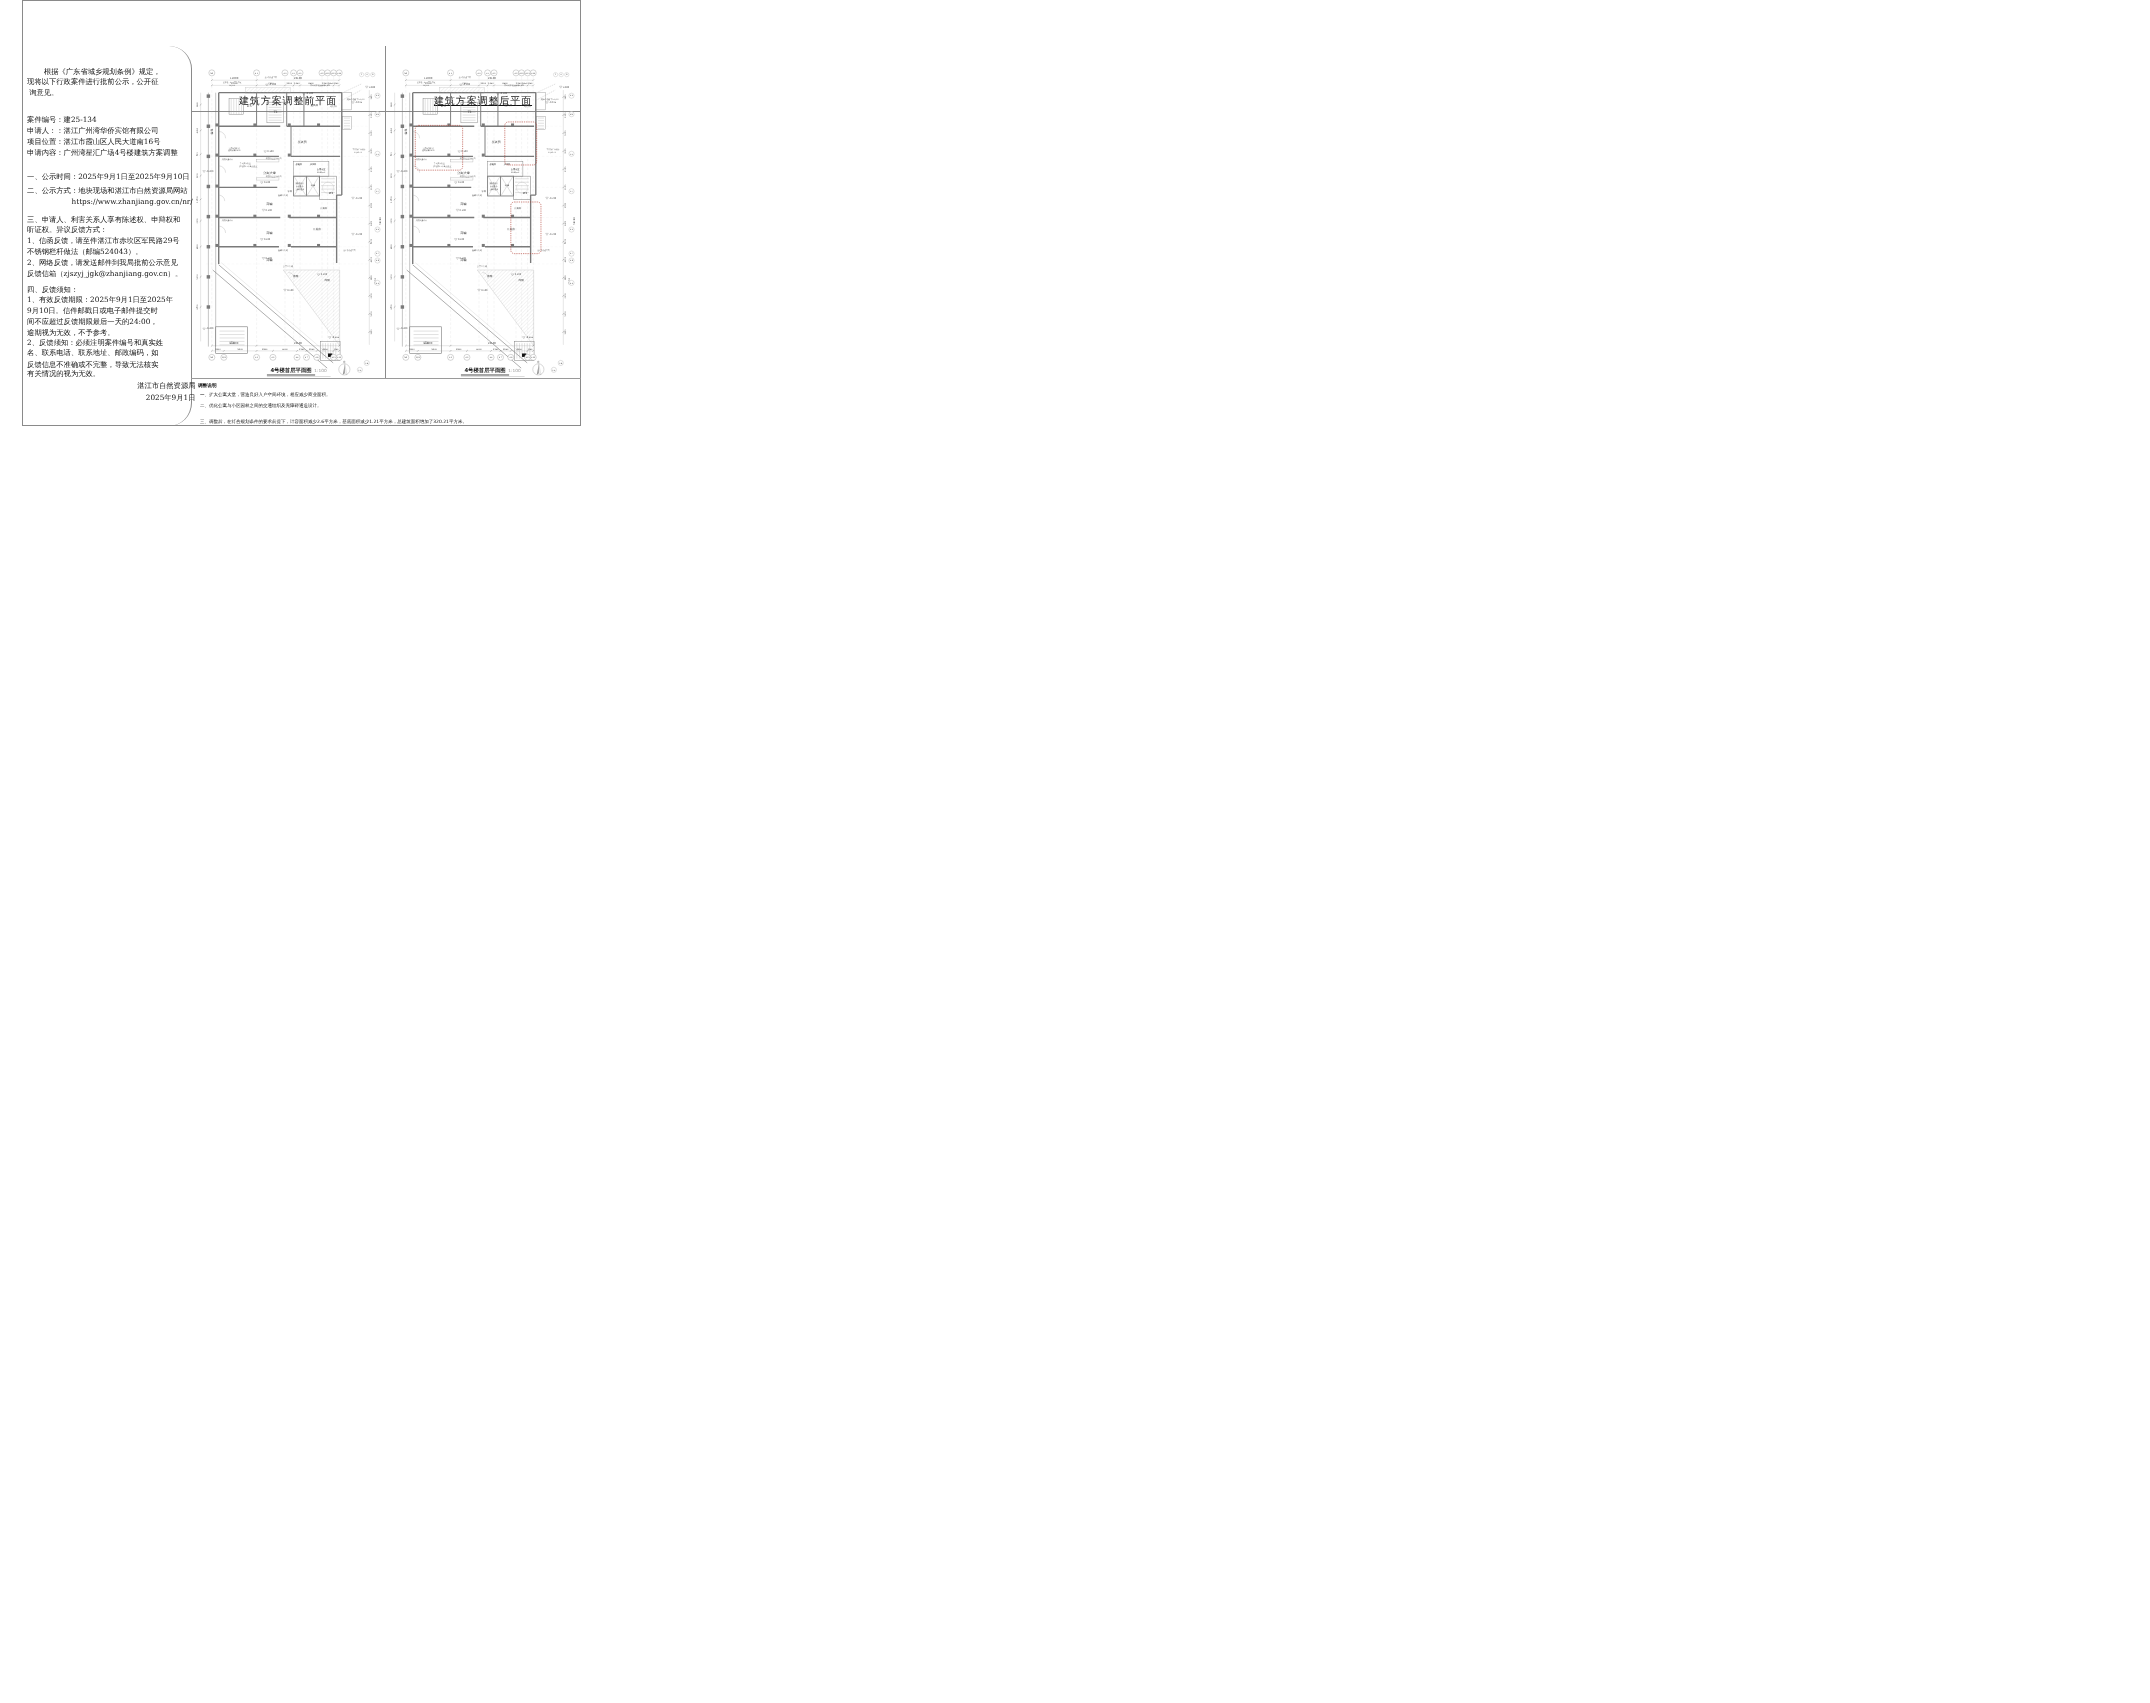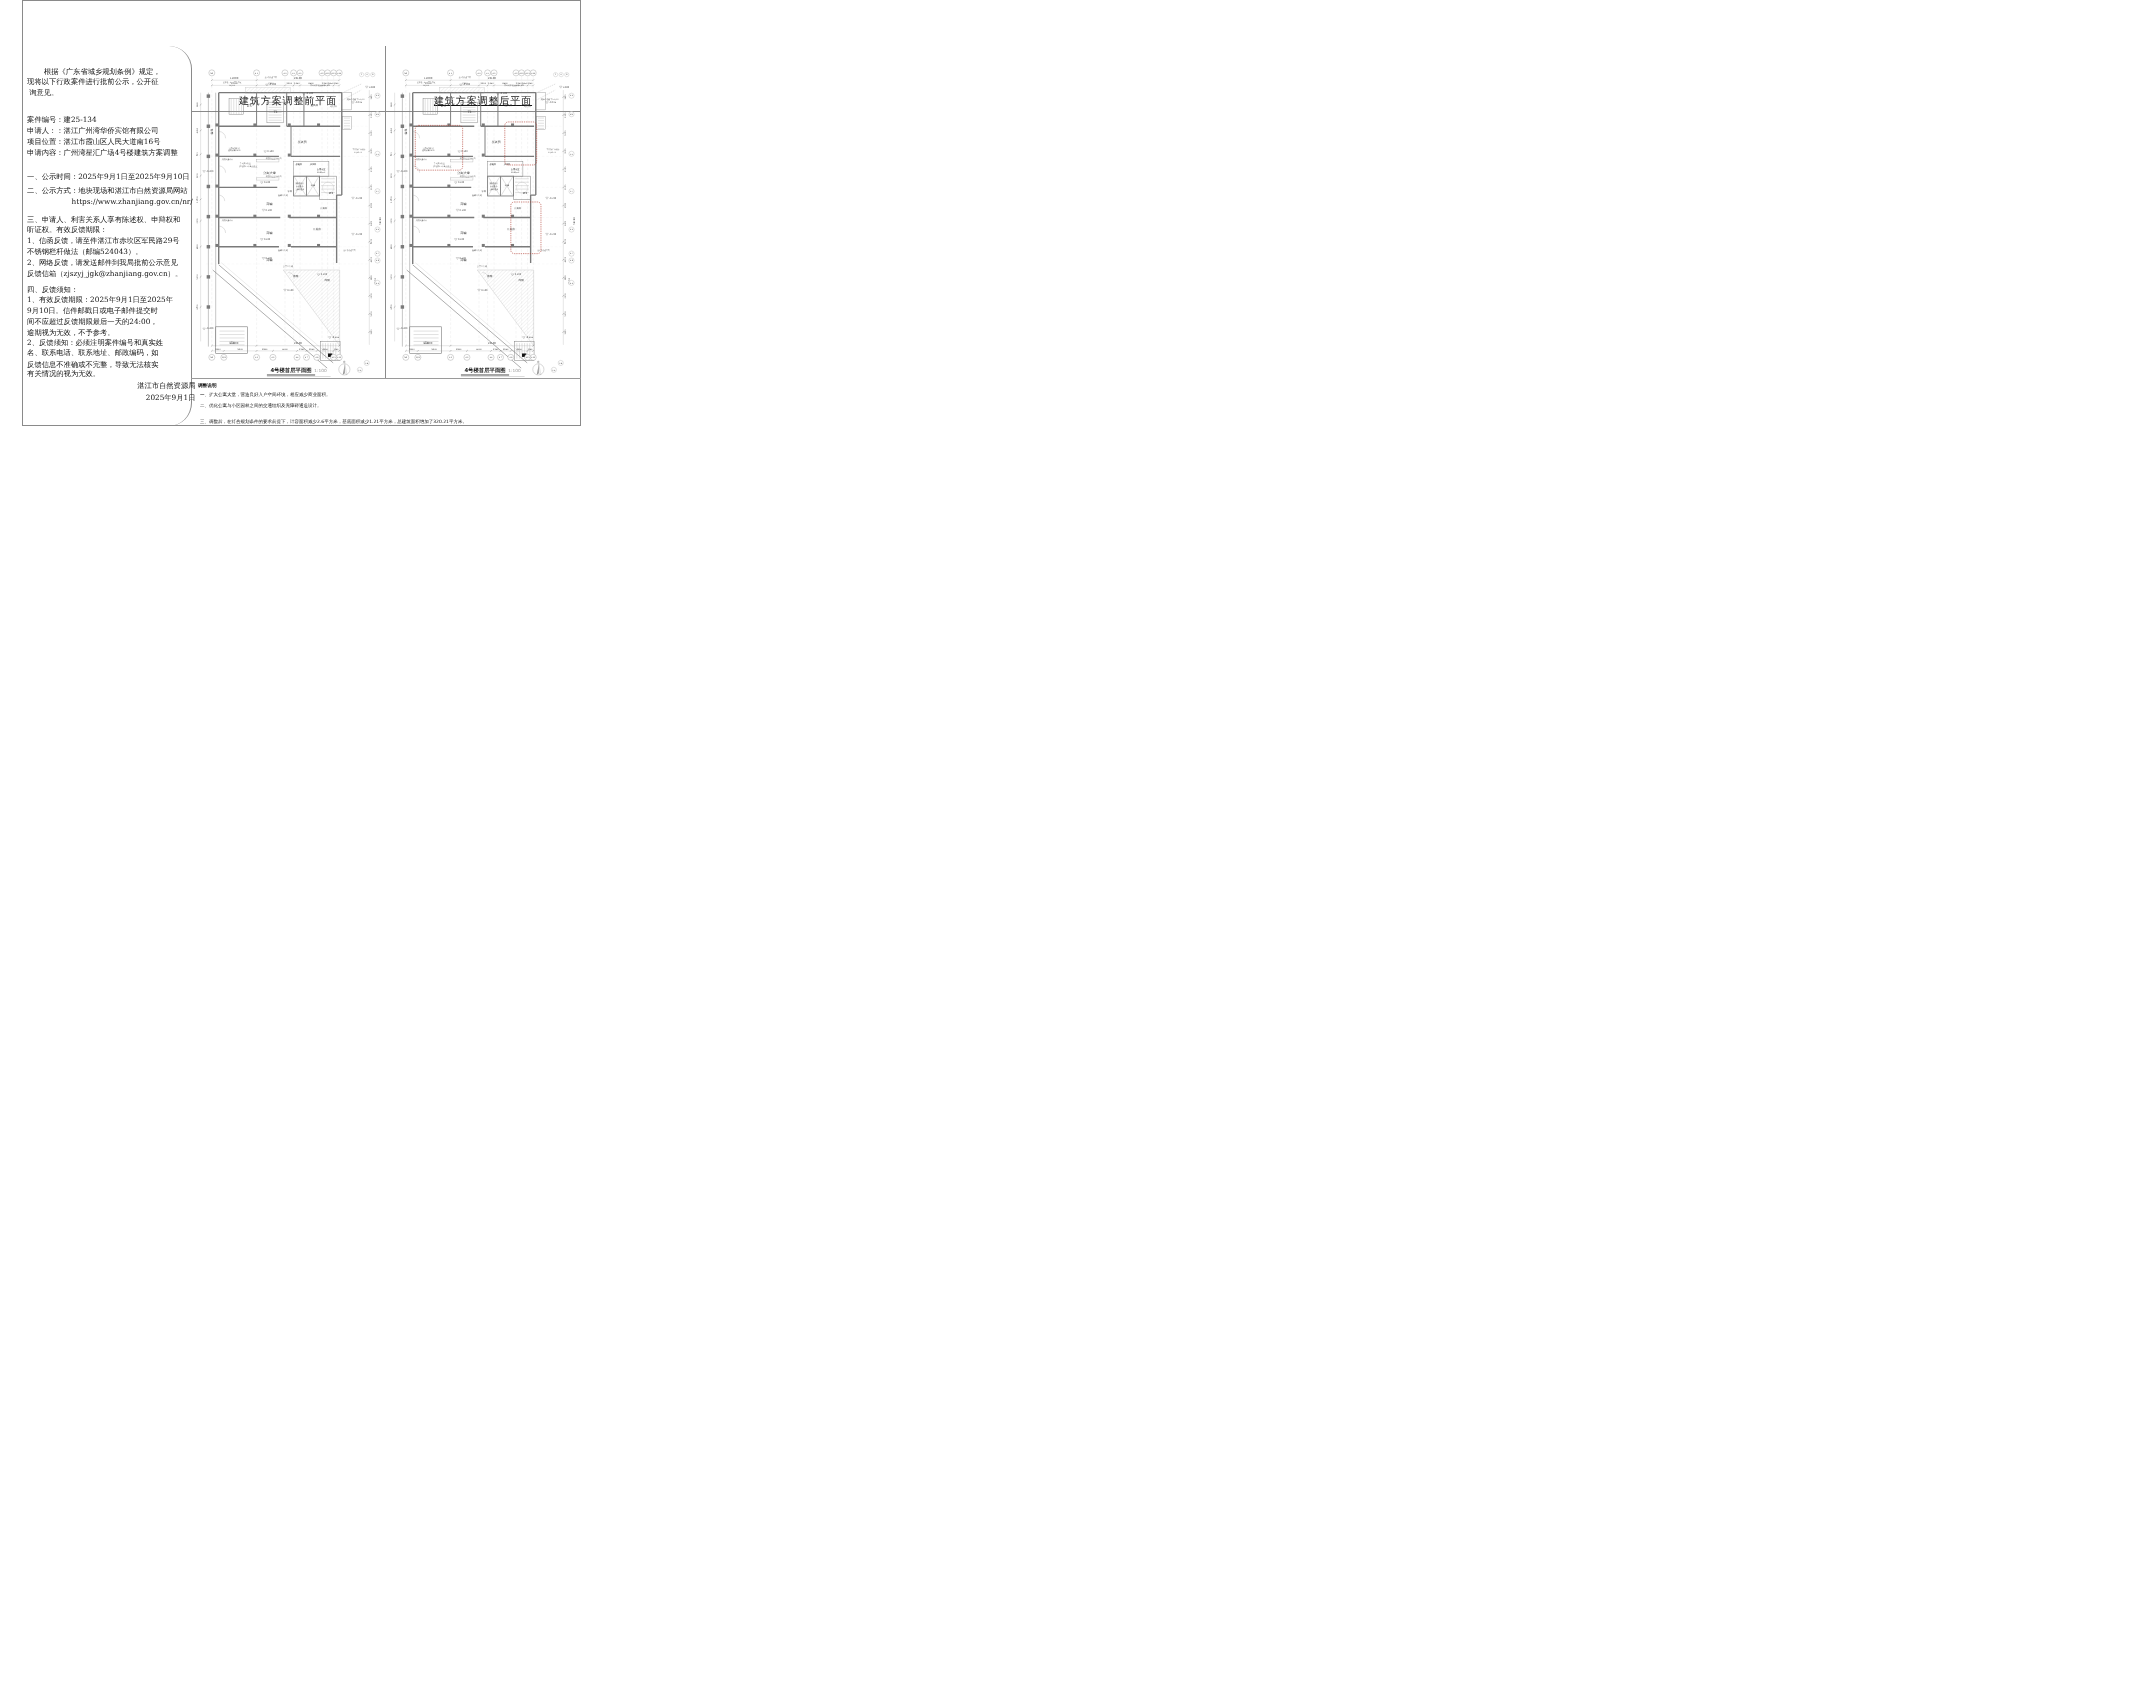--- a/index.html
+++ b/index.html
@@ -47,21 +47,21 @@
     <div class="ln" style="top:69px">案件编号：建25-134</div>
     <div class="ln" style="top:80px">申请人：：湛江广州湾华侨宾馆有限公司</div>
     <div class="ln" style="top:91px">项目位置：湛江市霞山区人民大道南16号</div>
     <div class="ln" style="top:102px">申请内容：广州湾星汇广场4号楼建筑方案调整</div>
 
     <div class="ln" style="top:126px">一、公示时间：2025年9月1日至2025年9月10日</div>
     <div class="ln" style="top:140px">二、公示方式：地块现场和湛江市自然资源局网站</div>
     <div class="ln" style="top:151px;left:50px">https://www.zhanjiang.gov.cn/nr/</div>
 
     <div class="ln" style="top:169px">三、申请人、利害关系人享有陈述权、申辩权和</div>
-    <div class="ln" style="top:179px">听证权。有效反馈期限：</div>
+    <div class="ln" style="top:179px">听证权。异议反馈方式：</div>
     <div class="ln" style="top:190px">1、信函反馈，请至件湛江市赤坎区军民路29号</div>
     <div class="ln" style="top:201px">不锈钢栏杆做法（邮编524043）。</div>
     <div class="ln" style="top:212px">2、网络反馈，请发送邮件到我局批前公示意见</div>
     <div class="ln" style="top:223px">反馈信箱（zjszyj_jgk@zhanjiang.gov.cn）。</div>
 
     <div class="ln" style="top:239px">四、反馈须知：</div>
     <div class="ln" style="top:249px">1、有效反馈期限：2025年9月1日至2025年</div>
     <div class="ln" style="top:260px">9月10日。信件邮戳日或电子邮件提交时</div>
     <div class="ln" style="top:271px">间不应超过反馈期限最后一天的24:00，</div>
     <div class="ln" style="top:282px">逾期视为无效，不予参考。</div>

